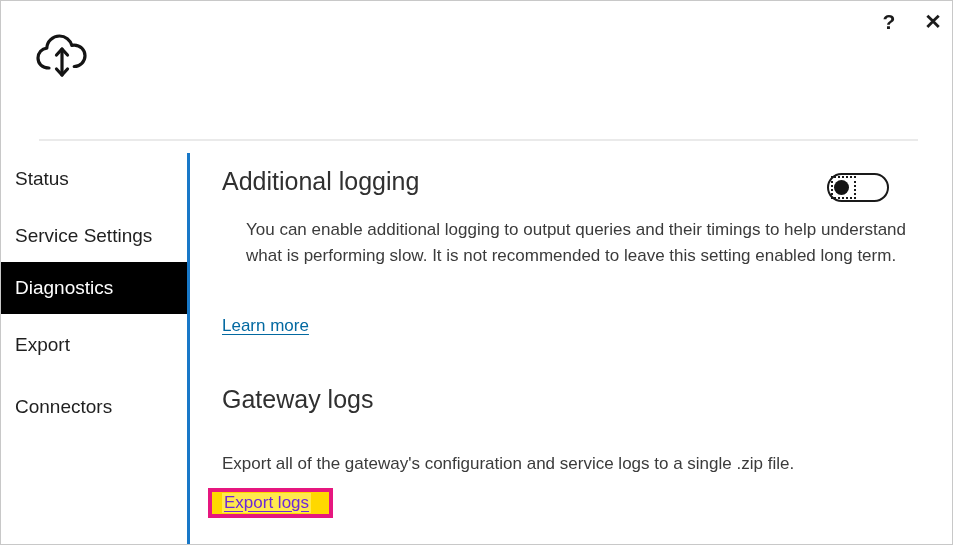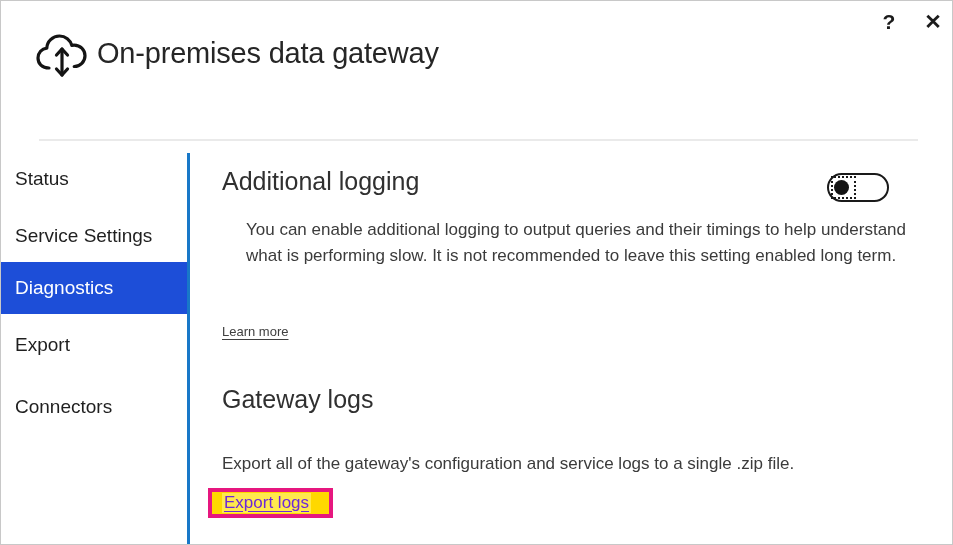--- a/index.html
+++ b/index.html
@@ -86,21 +86,21 @@
     display: flex;
     align-items: center;
     box-sizing: border-box;
     padding-left: 14px;
     font-size: 19px;
     color: #1f1f1f;
     cursor: pointer;
     white-space: nowrap;
   }
   .nav-item.selected {
-    background: #1d4ed8;
+    background: #000000;
     color: #ffffff;
   }
   #sidebar-divider {
     position: absolute;
     left: 186px;
     top: 152px;
     width: 3px;
     height: 392px;
     background: #1878c8;
   }
@@ -121,27 +121,26 @@
     white-space: nowrap;
   }
   .body-text {
     position: absolute;
     font-size: 17px;
     line-height: 26px;
     color: #3b3b3b;
   }
   .text-link {
     position: absolute;
-    font-size: 13px;
-    color: #404040;
+    font-size: 17px;
+    color: #0369a1;
     text-decoration: underline;
     text-underline-offset: 3px;
     cursor: pointer;
     white-space: nowrap;
-    margin-top: 8px;
   }
 
   
   #additional-logging-heading { left: 32px; top: 14px; }
 
   #additional-logging-toggle {
     position: absolute;
     left: 637px;
     top: 20px;
     width: 62px;
@@ -211,21 +210,20 @@
 
     <span id="app-icon">
       <svg width="58" height="58" viewBox="0 0 58 58" aria-hidden="true">
         <path d="M16 41 C9 41 5 36.5 5 31 C5 25.8 8.8 21.6 13.8 21.1 C14 14.4 19.6 9 26.5 9 C32.4 9 37.4 13 38.8 18.4 C39.6 18.2 40.4 18.1 41.2 18.1 C47.2 18.1 52 22.9 52 28.8 C52 34.7 47.2 39.5 41.2 39.5" fill="none" stroke="#141414" stroke-width="3.2" stroke-linecap="round" stroke-linejoin="round"></path>
         <line x1="29" y1="22" x2="29" y2="48" stroke="#141414" stroke-width="3.2" stroke-linecap="round"></line>
         <polyline points="23.5,28 29,22 34.5,28" fill="none" stroke="#141414" stroke-width="3.2" stroke-linecap="round" stroke-linejoin="round"></polyline>
         <polyline points="23.5,42 29,48 34.5,42" fill="none" stroke="#141414" stroke-width="3.2" stroke-linecap="round" stroke-linejoin="round"></polyline>
       </svg>
     </span>
 
-    <div id="app-title">On-premises data gateway</div>
 
     <div class="winbtn" id="help-button">?</div>
     <div class="winbtn" id="close-button">✕</div>
   </div>
 
   <div id="header-divider"></div>
 
   <div id="sidebar">
     <div class="nav-item" style="top:0px">Status</div>
     <div class="nav-item" style="top:57px">Service Settings</div>

